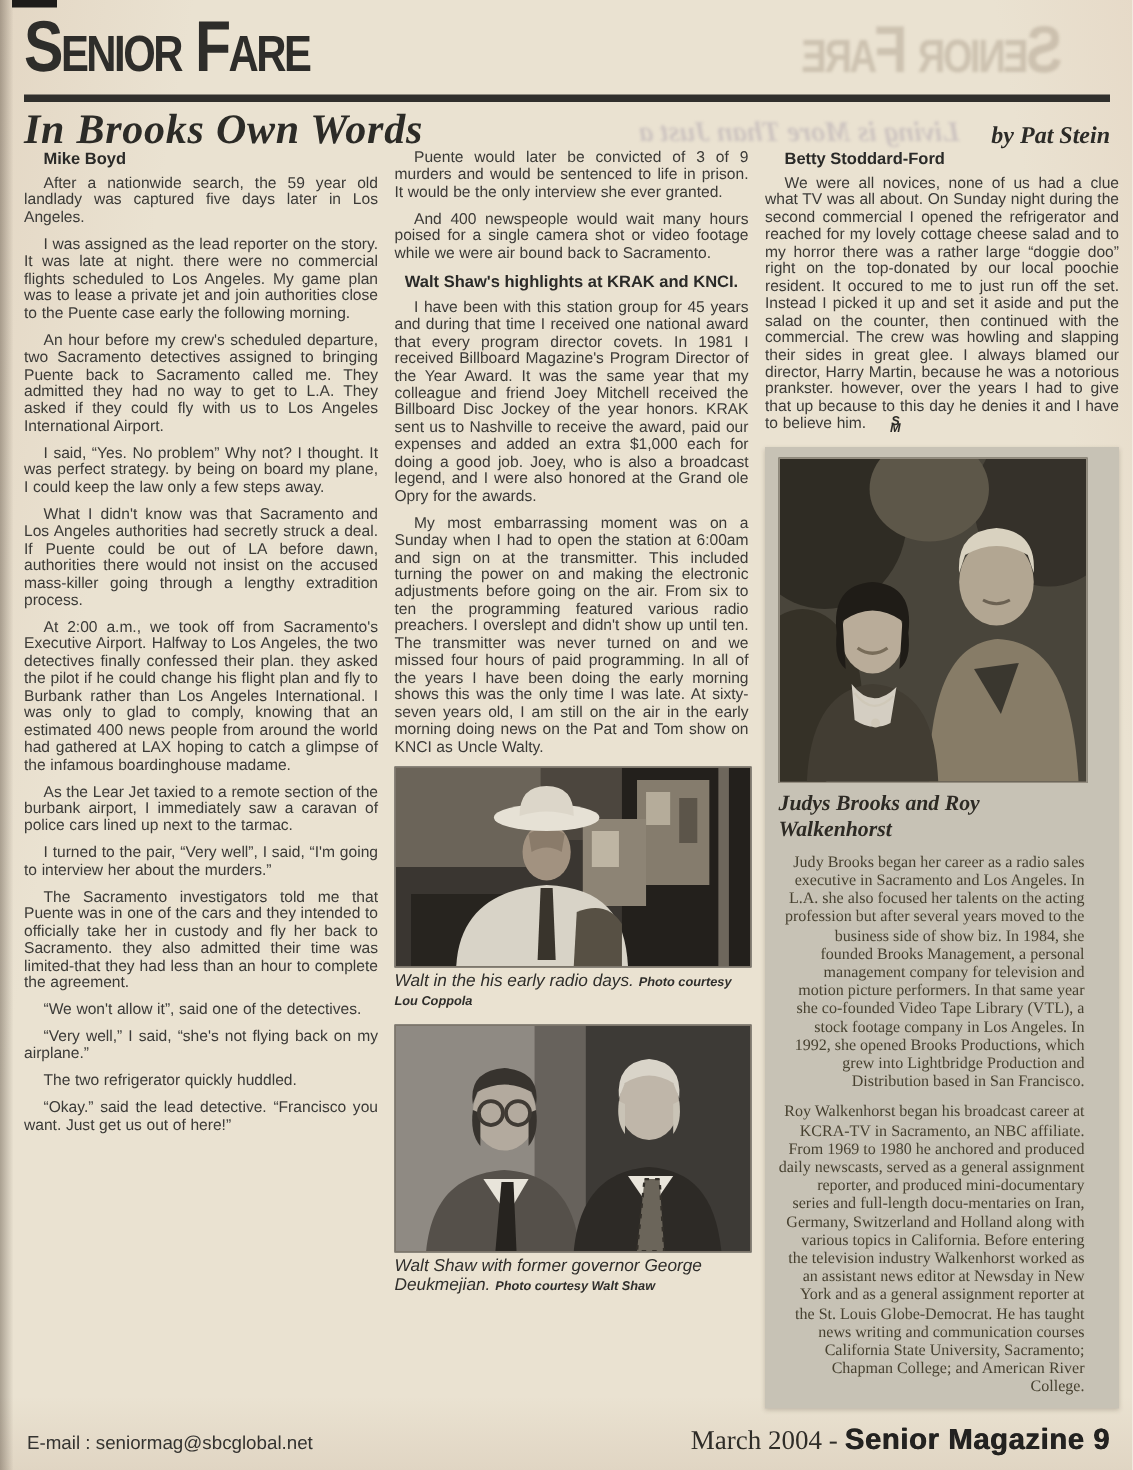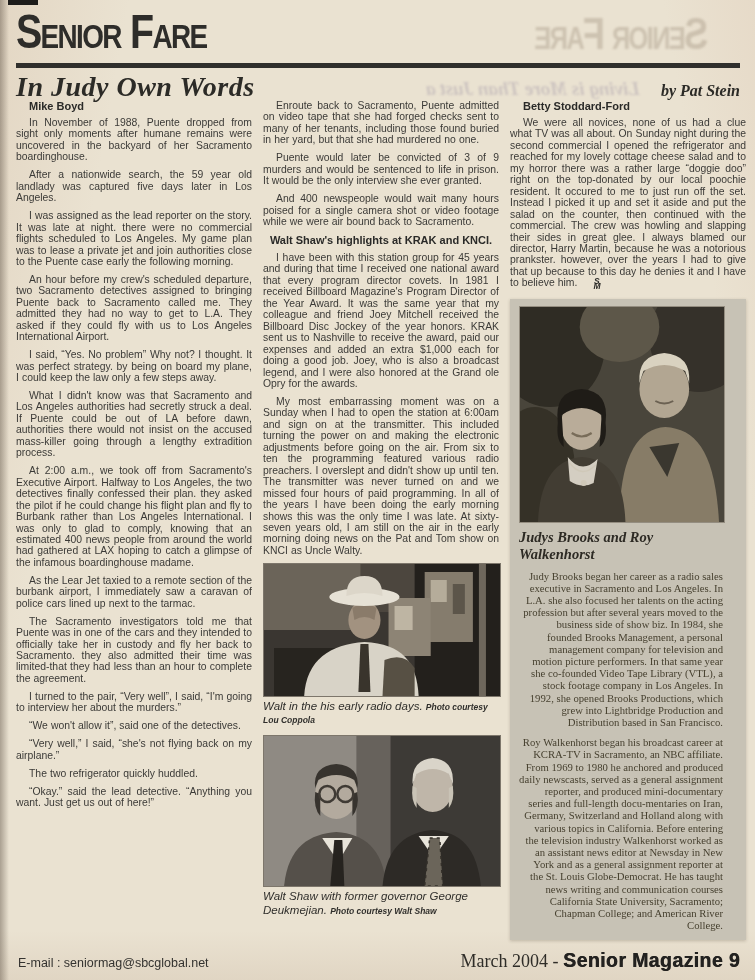--- a/index.html
+++ b/index.html
@@ -87,47 +87,45 @@
   <div class="edge-left"></div>
   <div class="corner-mark"></div>
 
   <div class="ghost ghost-masthead">Senior Fare</div>
   <div class="ghost ghost-line">Living is More Than Just a</div>
 
   <header>
     <h1 class="masthead">Senior Fare</h1>
     <div class="rule"></div>
     <div class="subrow">
-      <h2 class="section-title">In Judy Own Words</h2>
+      <h2 class="section-title">In Brooks Own Words</h2>
       <div class="byline">by Pat Stein</div>
     </div>
   </header>
 
   <main class="cols">
 
     <section class="col">
       <h3 class="colhead">Mike Boyd</h3>
-      <p class="body">In November of 1988, Puente dropped from sight only moments after humane remains were uncovered in the backyard of her Sacramento boardinghouse.</p>
       <p class="body">After a nationwide search, the 59 year old landlady was captured five days later in Los Angeles.</p>
       <p class="body">I was assigned as the lead reporter on the story. It was late at night. there were no commercial flights scheduled to Los Angeles. My game plan was to lease a private jet and join authorities close to the Puente case early the following morning.</p>
       <p class="body">An hour before my crew's scheduled departure, two Sacramento detectives assigned to bringing Puente back to Sacramento called me. They admitted they had no way to get to L.A. They asked if they could fly with us to Los Angeles International Airport.</p>
       <p class="body">I said, “Yes. No problem” Why not? I thought. It was perfect strategy. by being on board my plane, I could keep the law only a few steps away.</p>
       <p class="body">What I didn't know was that Sacramento and Los Angeles authorities had secretly struck a deal. If Puente could be out of LA before dawn, authorities there would not insist on the accused mass-killer going through a lengthy extradition process.</p>
       <p class="body">At 2:00 a.m., we took off from Sacramento's Executive Airport. Halfway to Los Angeles, the two detectives finally confessed their plan. they asked the pilot if he could change his flight plan and fly to Burbank rather than Los Angeles International. I was only to glad to comply, knowing that an estimated 400 news people from around the world had gathered at LAX hoping to catch a glimpse of the infamous boardinghouse madame.</p>
       <p class="body">As the Lear Jet taxied to a remote section of the burbank airport, I immediately saw a caravan of police cars lined up next to the tarmac.</p>
+      <p class="body">I turned to the pair, “Very well”, I said, “I'm going to interview her about the murders.”</p>
       <p class="body">The Sacramento investigators told me that Puente was in one of the cars and they intended to officially take her in custody and fly her back to Sacramento. they also admitted their time was limited-that they had less than an hour to complete the agreement.</p>
-      <p class="body">I turned to the pair, “Very well”, I said, “I'm going to interview her about the murders.”</p>
       <p class="body">“We won't allow it”, said one of the detectives.</p>
       <p class="body">“Very well,” I said, “she's not flying back on my airplane.”</p>
       <p class="body">The two refrigerator quickly huddled.</p>
-      <p class="body">“Okay.” said the lead detective. “Anything you want. Just get us out of here!”</p>
+      <p class="body">“Okay.” said the lead detective. “Francisco you want. Just get us out of here!”</p>
     </section>
 
     <section class="col">
-      <p class="body">Enroute back to Sacramento, Puente admitted on video tape that she had forged checks sent to many of her tenants, including those found buried in her yard, but that she had murdered no one.</p>
       <p class="body">Puente would later be convicted of 3 of 9 murders and would be sentenced to life in prison. It would be the only interview she ever granted.</p>
       <p class="body">And 400 newspeople would wait many hours poised for a single camera shot or video footage while we were air bound back to Sacramento.</p>
       <h4 class="subhead">Walt Shaw's highlights at KRAK and KNCI.</h4>
       <p class="body">I have been with this station group for 45 years and during that time I received one national award that every program director covets. In 1981 I received Billboard Magazine's Program Director of the Year Award. It was the same year that my colleague and friend Joey Mitchell received the Billboard Disc Jockey of the year honors. KRAK sent us to Nashville to receive the award, paid our expenses and added an extra $1,000 each for doing a good job. Joey, who is also a broadcast legend, and I were also honored at the Grand ole Opry for the awards.</p>
       <p class="body">My most embarrassing moment was on a Sunday when I had to open the station at 6:00am and sign on at the transmitter. This included turning the power on and making the electronic adjustments before going on the air. From six to ten the programming featured various radio preachers. I overslept and didn't show up until ten. The transmitter was never turned on and we missed four hours of paid programming. In all of the years I have been doing the early morning shows this was the only time I was late. At sixty-seven years old, I am still on the air in the early morning doing news on the Pat and Tom show on KNCI as Uncle Walty.</p>
 
       <figure>
         <svg viewBox="0 0 235 132" height="132" preserveAspectRatio="none">
           <rect width="235" height="132" fill="#3a3631"></rect>
           <rect x="0" y="0" width="100" height="66" fill="#6b6459"></rect>

